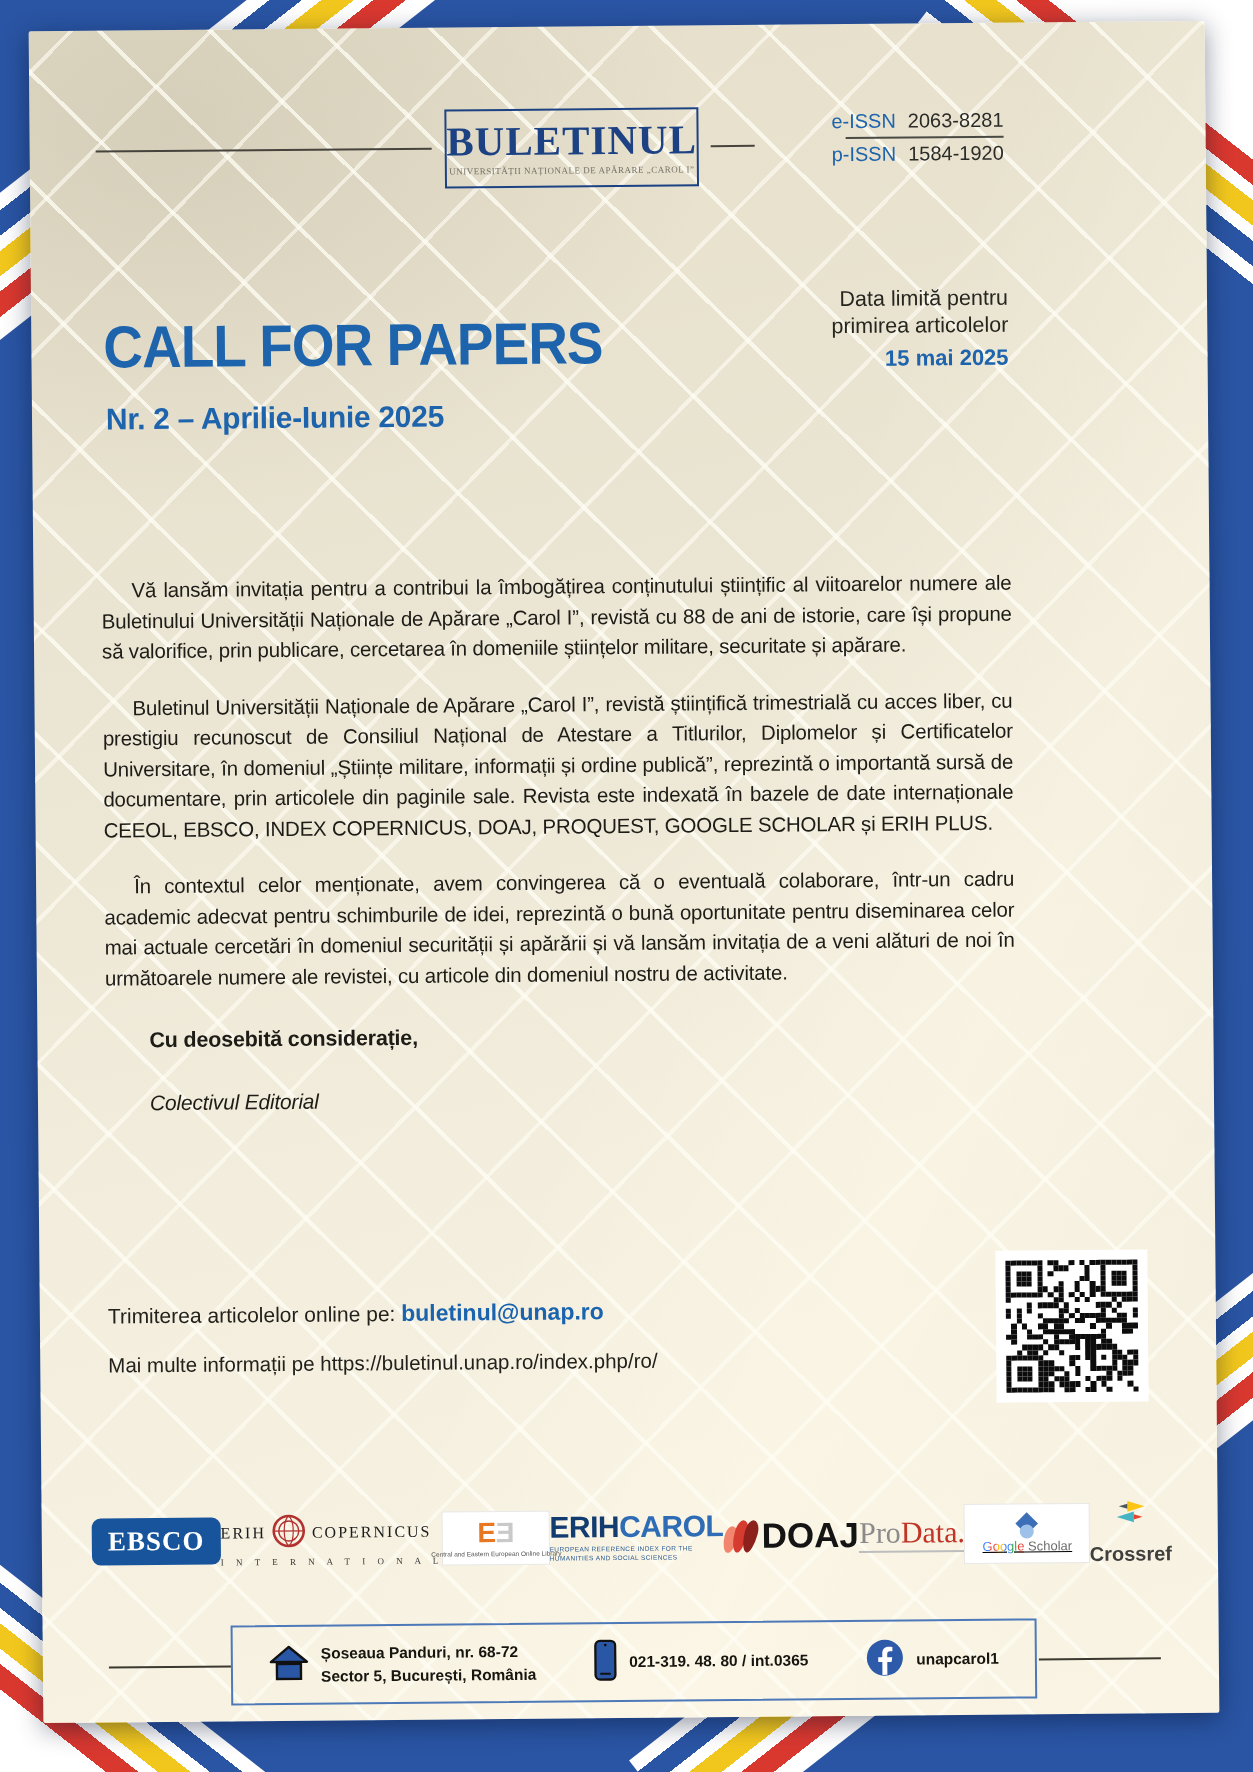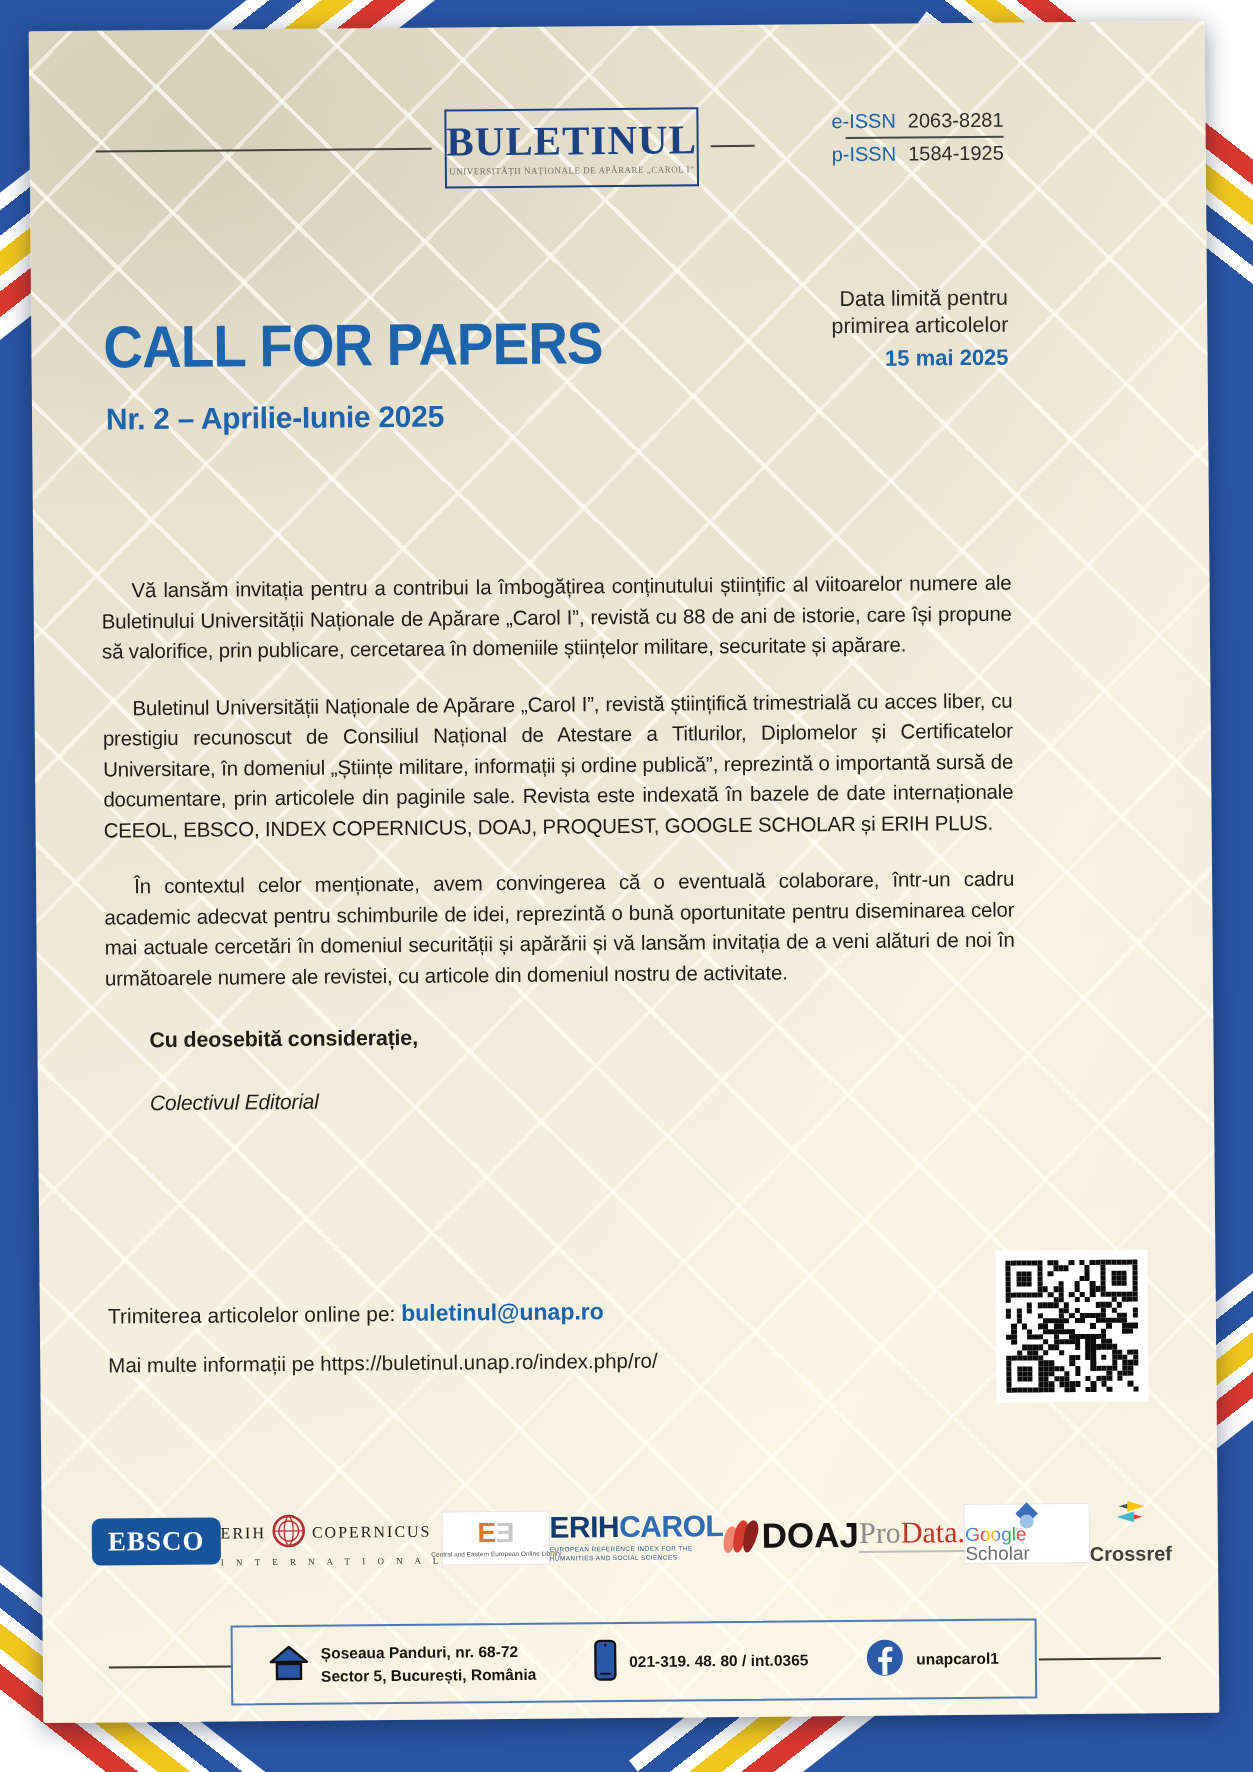--- a/index.html
+++ b/index.html
@@ -99,21 +99,21 @@
   .doaj-leaves i:nth-child(2){height:33px;background:#d63b2f;}
   .doaj-leaves i:nth-child(3){height:33px;background:#8c211c;}
   .doaj-word{font-weight:700;font-size:35px;color:#141414;letter-spacing:0;}
   .logo-pq{font-family:"Liberation Serif",serif;font-size:30px;border-bottom:2px solid #bdbdbd;padding-bottom:3px;line-height:1;}
   .logo-pq .pro{color:#8a8a8a;}
   .logo-pq .quest{color:#c13428;}
   .logo-gs{background:#fff;width:124px;height:58px;display:flex;flex-direction:column;align-items:center;justify-content:center;box-shadow:0 0 0 1px #e8e8e8;}
   .gs-cap{position:relative;width:26px;height:24px;margin-bottom:1px;}
   .gs-cap .diamond{position:absolute;left:5px;top:1px;width:16px;height:16px;background:#3c6fb8;transform:rotate(45deg);}
   .gs-cap .head{position:absolute;left:6px;top:10px;width:14px;height:14px;border-radius:50%;background:#9dc1e8;}
-  .gs-text{font-size:19px;line-height:1;}
+  .gs-text{font-size:13px;line-height:1;text-decoration:underline;}
   .gs-text .gword{font-weight:400;background:linear-gradient(90deg,#4285f4 0 17%,#ea4335 17% 33%,#fbbc05 33% 50%,#4285f4 50% 66%,#34a853 66% 83%,#ea4335 83% 100%);-webkit-background-clip:text;background-clip:text;color:transparent;}
   .gs-text .sword{color:#6f6f6f;}
   .logo-cr{display:flex;flex-direction:column;align-items:center;gap:16px;}
   .cr-word{font-weight:700;font-size:20px;color:#3f3f3e;}
 
   
   .footer-box{position:absolute;left:188px;top:1596px;width:806px;height:80px;border:2px solid #4d79b9;
     display:flex;align-items:center;justify-content:space-between;padding:0 36px;}
   .fline{position:absolute;height:2px;background:#3a382f;top:1636px;}
   .fline-l{left:66px;width:122px;}
@@ -141,21 +141,21 @@
     <div class="hline" style="left:681px;top:120px;width:44px;"></div>
 
     <div class="issn">
       <div class="issn-row">
         <span class="issn-label">e-ISSN</span>
         <span class="issn-val">2063-8281</span>
       </div>
       <div class="issn-rule"></div>
       <div class="issn-row">
         <span class="issn-label">p-ISSN</span>
-        <span class="issn-val">1584-1925</span>
+        <span class="issn-val">1584-1920</span>
       </div>
     </div>
 
     <div class="call">CALL FOR PAPERS</div>
     <div class="issue">Nr. 2 – Aprilie-Iunie 2025</div>
 
     <div class="deadline">
       <div>Data limită pentru</div>
       <div>primirea articolelor</div>
       <div class="deadline-date">15 mai 2025</div>

